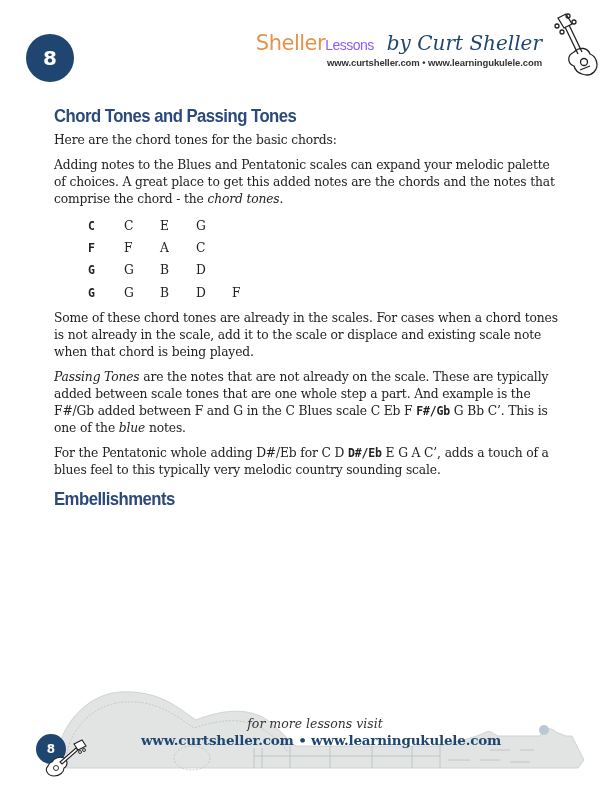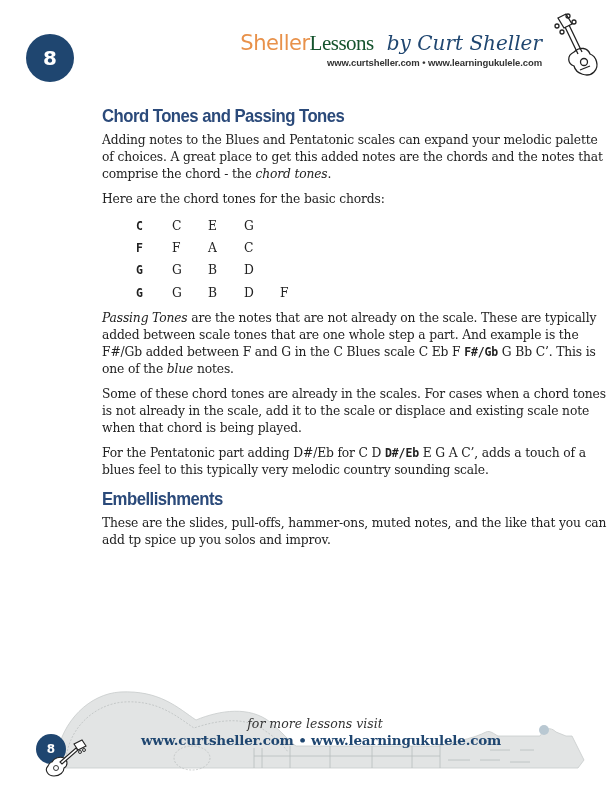--- a/index.html
+++ b/index.html
@@ -9,26 +9,26 @@
   .page-badge {
     position: absolute; left: 26px; top: 34px; width: 48px; height: 48px;
     border-radius: 50%; background: #1f4670; color: #fff;
     font-family: "DejaVu Sans", sans-serif; font-weight: bold; font-size: 20px;
     display: flex; align-items: center; justify-content: center;
   }
 
   .brand { position: absolute; right: 70px; top: 30px; text-align: right; }
   .brand-line { white-space: nowrap; line-height: 26px; }
   .brand-ukulele { color: #e8914a; font-family: "DejaVu Sans", sans-serif; font-size: 21px; letter-spacing: -0.5px; }
-  .brand-lessons { color: #14532d; font-family: Liberation Serif, serif; font-size: 21px; letter-spacing: -0.5px; }
+  .brand-lessons { color: #8b5cf6; font-family: Liberation Sans, sans-serif; font-size: 14px; letter-spacing: -0.5px; }
   .brand-by { color: #1f4670; font-family: "DejaVu Serif", serif; font-style: italic; font-size: 20px; margin-left: 13px; }
   .brand-urls { font-family: "Liberation Sans", sans-serif; font-weight: bold; font-size: 9.5px; color: #333; margin-top: -1px; letter-spacing: -0.1px; }
   .header-uke { position: absolute; right: 10px; top: 12px; width: 58px; height: 70px; }
 
-  .content { position: absolute; left: 54px; top: 104px; width: 510px; margin-left: 48px; }
+  .content { position: absolute; left: 54px; top: 104px; width: 510px; }
   h2 {
     font-family: "Liberation Sans", sans-serif; font-weight: bold; color: #2b4a7a;
     font-size: 19px; letter-spacing: -0.6px; transform: scaleX(0.88); transform-origin: left;
     margin-bottom: 4px; white-space: nowrap; line-height: 24px;
   }
   p { font-size: 12.3px; line-height: 17px; margin-bottom: 8px; letter-spacing: -0.15px; }
   em { font-style: italic; }
   .mono-bold { font-family: "DejaVu Sans Mono", monospace; font-weight: bold; font-size: 11.5px; }
 
   table.chords { margin-left: 34px; border-collapse: collapse; margin-bottom: 6px; margin-top: -1px; }
@@ -69,22 +69,22 @@
       <circle cx="30" cy="10" r="2"></circle>
     <path d="M21 15 L34 42 M25 13 L38 40"></path>
     <path d="M30 40 C22 44 24 52 30 54 C32 62 44 66 50 60 C56 54 52 44 46 42 C44 36 36 34 30 40 Z"></path>
     <circle cx="40" cy="50" r="3.5"></circle>
     <path d="M36 58 L46 54"></path>
   </g>
 </svg>
 
 <div class="content">
   <h2>Chord Tones and Passing Tones</h2>
+  <p>Here are the chord tones for the basic chords:</p>
   <p><span>Adding notes to the Blues and Pentatonic scales can expand your melodic palette of choices. A great place to get this added notes are the chords and the notes that comprise the chord - the </span><em>chord tones</em><span>.</span></p>
-  <p>Here are the chord tones for the basic chords:</p>
 
   <table class="chords">
     <tbody id="chord-tbody">
         <tr>
           <td class="chord-name">C</td>
           <td>C</td>
           <td>E</td>
           <td>G</td>
           <td></td>
         </tr>
@@ -105,26 +105,25 @@
         <tr>
           <td class="chord-name">G</td>
           <td>G</td>
           <td>B</td>
           <td>D</td>
           <td>F</td>
         </tr>
       </tbody>
   </table>
 
+  <p>Some of these chord tones are already in the scales. For cases when a chord tones is not already in the scale, add it to the scale or displace and existing scale note when that chord is being played.</p>
   <p><em>Passing Tones</em><span> are the notes that are not already on the scale. These are typically added between scale tones that are one whole step a part. And example is the F#/Gb added between F and G in the C Blues scale C Eb F </span><span class="mono-bold">F#/Gb</span><span> G Bb C’. This is one of the </span><em>blue</em><span> notes.</span></p>
-  <p>Some of these chord tones are already in the scales. For cases when a chord tones is not already in the scale, add it to the scale or displace and existing scale note when that chord is being played.</p>
-  <p><span>For the Pentatonic part adding D#/Eb for C D </span><span class="mono-bold">D#/Eb</span><span> E G A C’, adds a touch of a blues feel to this typically very melodic country sounding scale.</span></p>
+  <p><span>For the Pentatonic whole adding D#/Eb for C D </span><span class="mono-bold">D#/Eb</span><span> E G A C’, adds a touch of a blues feel to this typically very melodic country sounding scale.</span></p>
 
   <h2>Embellishments</h2>
-  <p>These are the slides, pull-offs, hammer-ons, muted notes, and the like that you can add tp spice up you solos and improv.</p>
 </div>
 
 <div class="footer">
   <svg class="footer-svg" width="612" height="132" viewBox="0 0 612 132">
     <path d="M56 98 C62 60 90 34 120 32 C160 30 178 48 196 60 C220 50 250 46 270 62 C282 72 290 82 296 86 L440 86 L446 84 C462 80 474 78 486 72 C490 70 494 74 498 76 L540 76 L544 70 C548 68 552 68 556 72 L566 76 L572 76 L584 100 L578 108 L60 108 Z" fill="#e2e4e4" stroke="#c8cbcb" stroke-width="0.8"></path>
     <path d="M66 98 C70 66 96 44 124 42 C158 40 176 56 194 68 C218 60 244 56 264 70 C276 78 284 86 288 92" fill="none" stroke="#b8bcbc" stroke-width="0.7" stroke-dasharray="2,1.5"></path>
     <ellipse cx="192" cy="98" rx="18" ry="12" fill="none" stroke="#b8bcbc" stroke-width="0.7" stroke-dasharray="2,1.5"></ellipse>
     <g stroke="#b8bcbc" stroke-width="0.8">
       <line x1="254" y1="88" x2="254" y2="108"></line>
         <line x1="262" y1="88" x2="262" y2="108"></line>

